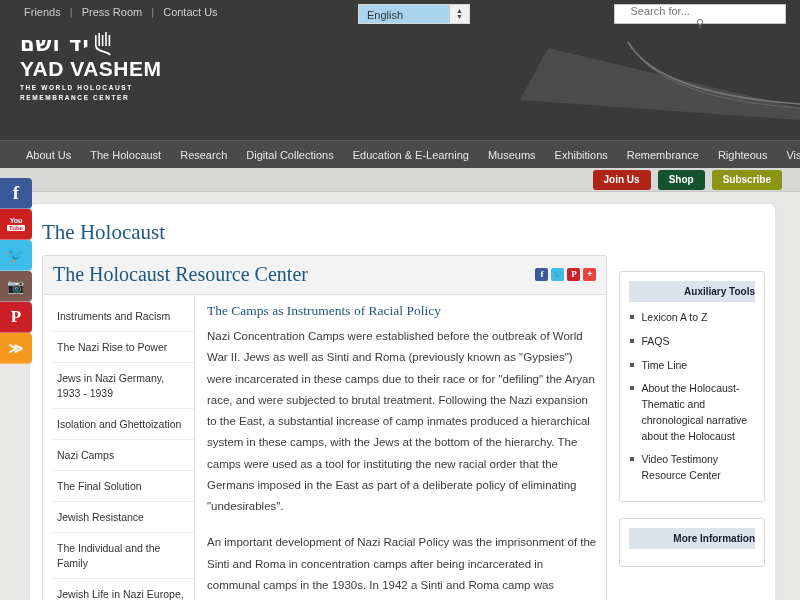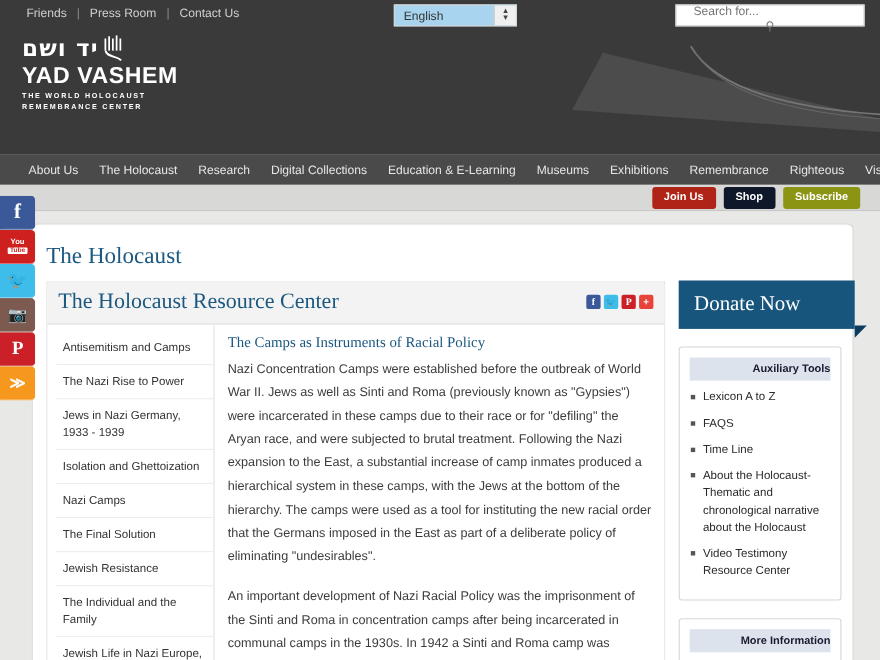--- a/index.html
+++ b/index.html
@@ -98,21 +98,21 @@
     display: flex; align-items: center; justify-content: flex-end;
     padding-right: 18px; gap: 7px;
     border-bottom: 1px solid #c6c6c4;
   }
   .pill {
     font-size: 10px; color: #fff; font-weight: bold;
     padding: 4px 11px; border-radius: 3px;
     text-decoration: none; line-height: 1.2;
   }
   .pill.join { background: #b02418; }
-  .pill.shop { background: #0f172a; }
+  .pill.shop { background: #14532d; }
   .pill.subs { background: #8c9414; }
 
   
   .social-rail {
     position: absolute; left: 0; top: 178px;
     width: 32px; z-index: 40;
   }
   .soc {
     width: 32px; height: 31px;
     display: flex; align-items: center; justify-content: center;
@@ -328,21 +328,21 @@
               <div class="sh f">f</div>
               <div class="sh t">🐦</div>
               <div class="sh p">P</div>
               <div class="sh a">+</div>
             </div>
           </div>
 
           <div class="rc-body">
 
             <div class="menu">
-              <div class="menu-item">Antisemitism and Camps</div>
+              <div class="menu-item">Instruments and Racism</div>
               <div class="menu-item">The Nazi Rise to Power</div>
               <div class="menu-item">Jews in Nazi Germany, 1933 - 1939</div>
               <div class="menu-item">Isolation and Ghettoization</div>
               <div class="menu-item">Nazi Camps</div>
               <div class="menu-item">The Final Solution</div>
               <div class="menu-item">Jewish Resistance</div>
               <div class="menu-item">The Individual and the Family</div>
               <div class="menu-item">Jewish Life in Nazi Europe, 1939-1945</div>
 
             </div>
@@ -352,24 +352,20 @@
               <p class="art-p">Nazi Concentration Camps were established before the outbreak of World War II. Jews as well as Sinti and Roma (previously known as "Gypsies") were incarcerated in these camps due to their race or for "defiling" the Aryan race, and were subjected to brutal treatment. Following the Nazi expansion to the East, a substantial increase of camp inmates produced a hierarchical system in these camps, with the Jews at the bottom of the hierarchy. The camps were used as a tool for instituting the new racial order that the Germans imposed in the East as part of a deliberate policy of eliminating "undesirables".</p>
               <p class="art-p">An important development of Nazi Racial Policy was the imprisonment of the Sinti and Roma in concentration camps after being incarcerated in communal camps in the 1930s. In 1942 a Sinti and Roma camp was especially formed in Auschwitz-Birkenau. The development of the camp system was an integral part of enforcing the Nazi Racial Policy.</p>
             </div>
 
           </div>
         </div>
       </div>
 
       <div class="rightcol">
 
-        <div class="donate-wrap">
-          <div class="donate">Donate Now</div>
-          <div class="donate-fold"></div>
-        </div>
 
         <div class="box">
           <div class="box-head">Auxiliary Tools</div>
           <ul>
             <li>Lexicon A to Z</li>
             <li>FAQS</li>
             <li>Time Line</li>
             <li>About the Holocaust-Thematic and chronological narrative about the Holocaust</li>
             <li>Video Testimony Resource Center</li>
           </ul>

